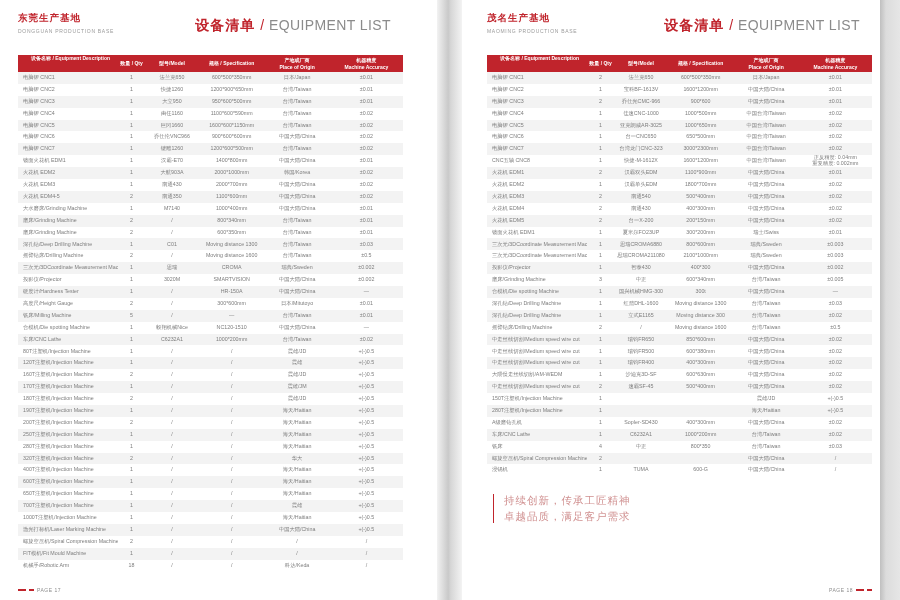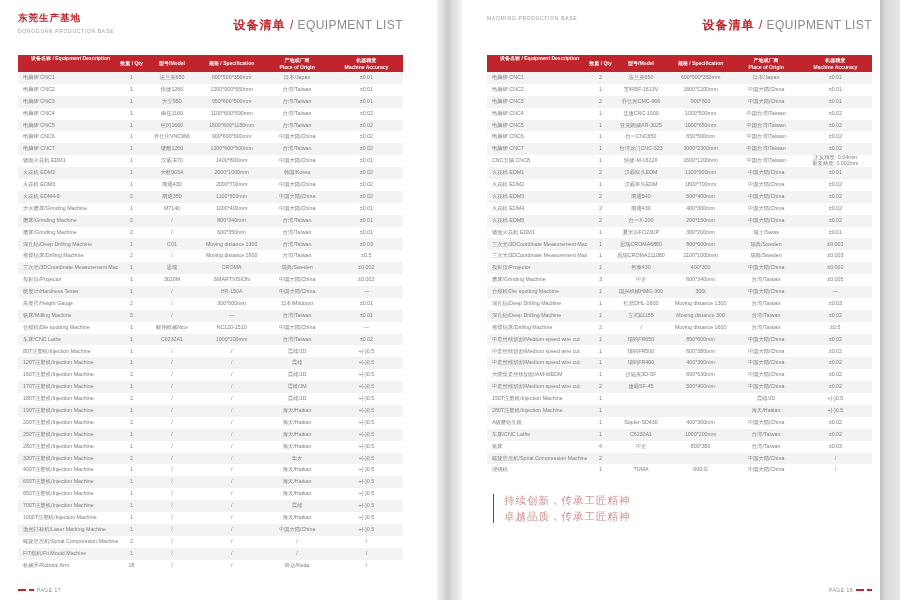--- a/index.html
+++ b/index.html
@@ -11,21 +11,21 @@
   #gutter{position:absolute;top:0;left:437px;width:25px;height:600px;
           background:linear-gradient(to right,#f2f2f2 0%,#c9c9c9 45%,#d6d6d6 55%,#f3f3f3 100%);}
   #right-edge{position:absolute;top:0;left:880px;width:20px;height:600px;
           background:linear-gradient(to right,#bfbfbf 0%,#dcdcdc 30%,#e6e6e6 100%);}
   .content{position:absolute;top:0;bottom:0;}
   #page-left .content{left:18px;width:385px;}
   #page-right .content{left:25px;width:385px;}
   .page-header{position:absolute;top:12px;left:0;right:0;height:34px;}
   .base-title-cn{font-size:9.5px;font-weight:bold;color:#c0242c;letter-spacing:1px;}
   .base-title-en{font-size:5px;color:#9a9a9a;letter-spacing:.7px;margin-top:3px;}
-  .list-label{position:absolute;right:0;top:5px;font-size:12px;}
+  .list-label{position:absolute;right:12px;top:5px;font-size:14px;}
   .list-label .cn{color:#c0242c;font-weight:bold;letter-spacing:1px;}
   .list-label .slash{color:#c0242c;font-weight:normal;padding:0 1px;}
   .list-label .en{color:#8b8b8b;letter-spacing:.4px;}
   .table{position:absolute;top:55px;left:0;width:100%;}
   .thead{display:flex;background:#c0242c;color:#ffffff;height:17px;}
   .hcell{box-sizing:border-box;display:flex;flex-direction:column;justify-content:center;
          align-items:center;text-align:center;font-size:5px;font-weight:bold;line-height:1.25;}
   .trow{display:flex;height:11.9px;}
   .trow.odd{background:#f3f3f3;}
   .trow.even{background:#ffffff;}
@@ -419,20 +419,21 @@
       <span>PAGE 17</span>
     </div>
   </div>
 </div>
 
 <div id="gutter"></div>
 
 <div class="page" id="page-right">
   <div class="content">
     <div class="page-header">
+      <div class="base-title-cn">茂名生产基地</div>
       <div class="base-title-en">MAOMING PRODUCTION BASE</div>
       <div class="list-label">
         <span class="cn">设备清单</span>
         <span class="slash">/</span>
         <span class="en">EQUIPMENT LIST</span>
       </div>
     </div>
     <div class="table">
       <div class="thead">
         <div class="hcell c0">设备名称 / Equipment Description</div>
@@ -721,21 +722,21 @@
             <div class="cell c3">600-G</div>
             <div class="cell c4">中国大陆/China</div>
             <div class="cell c5">/</div>
           </div>
         </div>
     </div>
     <div class="tagline">
       <div class="tag-divider"></div>
       <div class="tag-cn">
         <div>持续创新，传承工匠精神</div>
-        <div>卓越品质，传承工匠精神</div>
+        <div>卓越品质，满足客户需求</div>
       </div>
     </div>
     <div class="footer footer-right">
       <span>PAGE 18</span>
       <span class="dash"></span>
       <span class="dash short"></span>
     </div>
   </div>
 </div>
 

